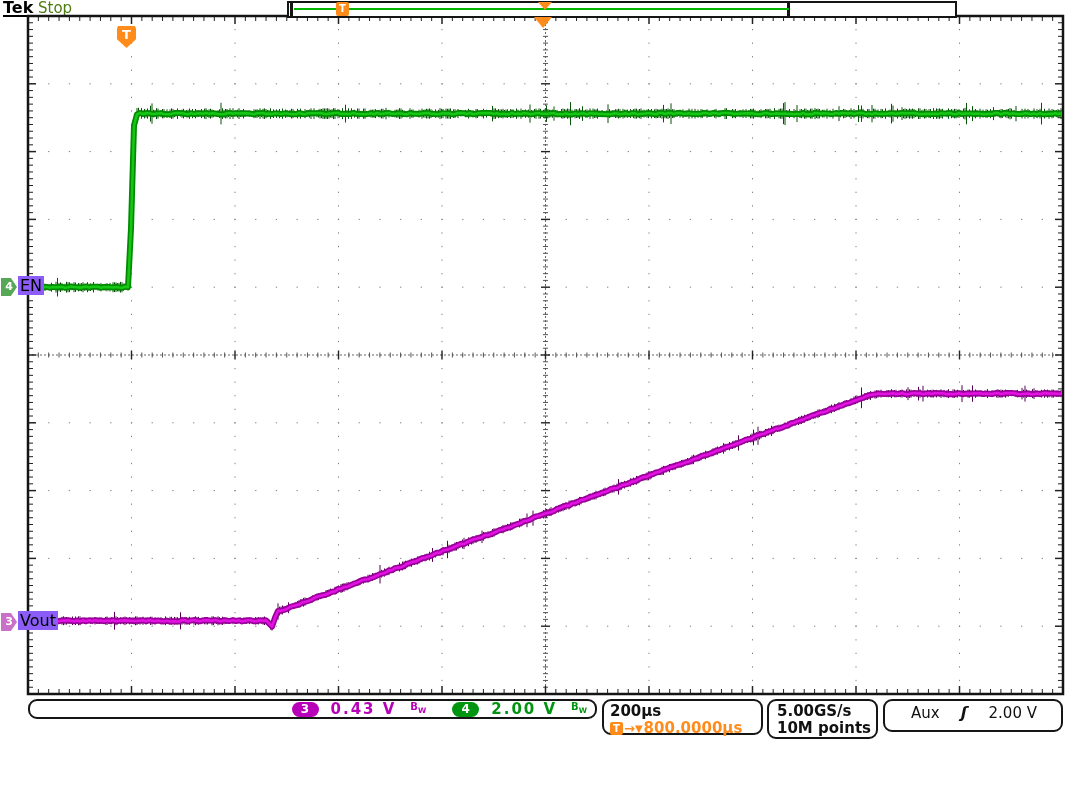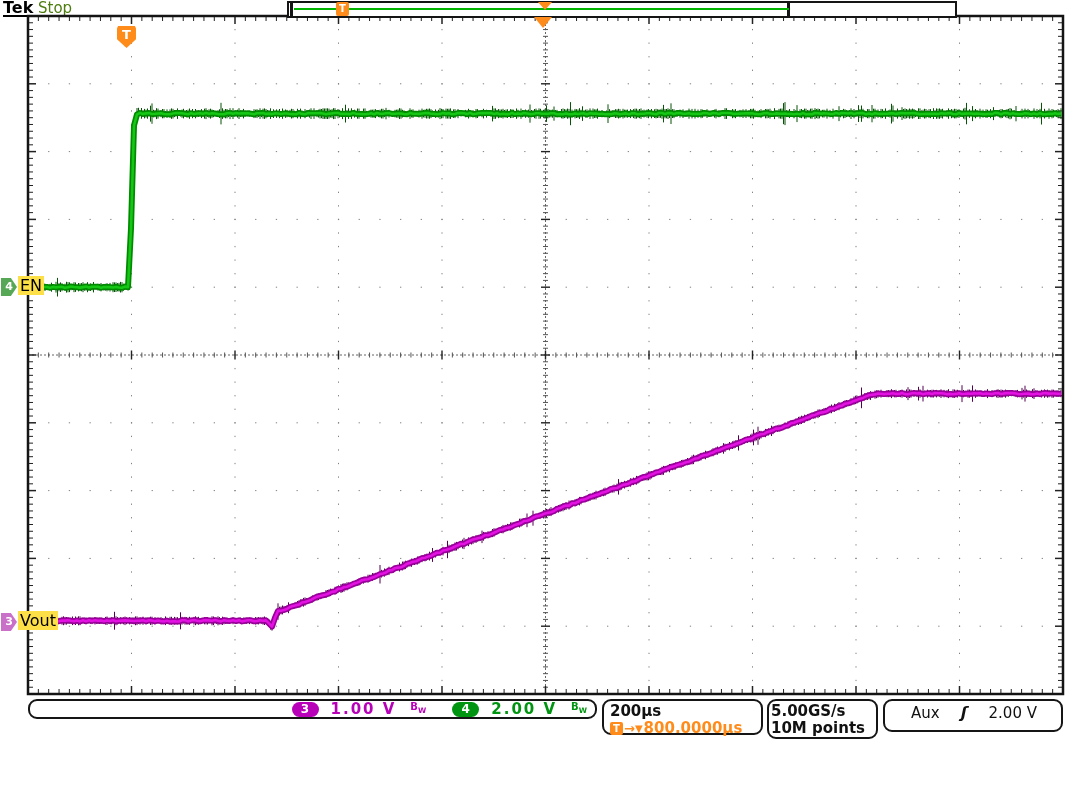--- a/index.html
+++ b/index.html
@@ -25,21 +25,21 @@
             clip-path:polygon(6% 0,94% 0,100% 10%,100% 60%,50% 100%,0 60%,0 10%);
             color:#fff;font-weight:bold;font-size:13px;text-align:center;line-height:18px;}
   .screen-tri{position:absolute;left:534px;top:17px;width:0;height:0;
         border-left:9px solid transparent;border-right:9px solid transparent;border-top:11px solid var(--orange);}
 
   
   .chmark{position:absolute;left:1px;width:16px;height:18px;color:#fff;font-size:11px;font-weight:bold;
           text-align:center;line-height:18px;clip-path:polygon(0 0,62% 0,100% 50%,62% 100%,0 100%);}
   .ch4m{top:278px;background:#56a856;}
   .ch3m{top:613px;background:#c970c9;}
-  .chlabel{position:absolute;left:18px;font-size:16px;color:#000;background:#fde047;padding:0 2px;line-height:19px;}
+  .chlabel{position:absolute;left:18px;font-size:16px;color:#000;background:#8b5cf6;padding:0 2px;line-height:19px;}
   .enl{top:276px;} .voutl{top:611px;}
 
   
   .box{position:absolute;border:2px solid #151515;border-radius:9px;background:#fff;box-sizing:border-box;}
   .box1{left:28px;top:699px;width:569px;height:20px;display:flex;align-items:center;justify-content:flex-end;padding-right:8px;}
   .badge{min-width:27px;height:15px;border-radius:8px;color:#fff;font-size:12px;font-weight:bold;
          text-align:center;line-height:15px;}
   .b3{background:var(--ch3);} .b4{background:var(--ch4);}
   .scale{font-size:15px;font-weight:bold;letter-spacing:2px;margin:0 14px 0 12px;line-height:16px;white-space:nowrap;}
   .scale3{color:var(--ch3);} .scale4{color:var(--ch4);}
@@ -48,21 +48,21 @@
   .bw3{color:var(--ch3);margin-right:26px;} .bw4{color:var(--ch4);}
 
   .box2{left:602px;top:699px;width:161px;height:36px;padding:2px 6px;}
   .tbline{font-size:15px;font-weight:bold;color:#111;line-height:17px;}
   .delay{display:flex;align-items:center;color:var(--orange);font-weight:bold;font-size:15px;line-height:17px;}
   .tico{width:13px;height:13px;background:var(--orange);border-radius:2px;color:#fff;font-size:10px;
         font-weight:bold;text-align:center;line-height:13px;margin-right:1px;flex:0 0 auto;}
   .delay .mark{font-size:10px;margin:0 1px 0 0;}
   .delay .arrow{font-size:13px;}
 
-  .box3{left:767px;top:699px;width:111px;height:40px;padding:2px 2px;}
+  .box3{left:767px;top:699px;width:111px;height:40px;padding:2px 8px;}
   .acqline{font-size:15px;font-weight:bold;color:#111;line-height:17px;white-space:nowrap;}
 
   .box4{left:883px;top:699px;width:180px;height:33px;display:flex;align-items:flex-start;
         justify-content:space-between;padding:4px 24px 0 26px;}
   .auxt{font-size:15px;color:#111;line-height:16px;}
   .slope{font-size:16px;font-style:italic;font-weight:bold;color:#111;line-height:16px;}
   .tlevel{font-size:15px;color:#111;line-height:16px;}
 
   svg.grat{position:absolute;left:26px;top:14px;}
 </style>
@@ -709,21 +709,21 @@
   <div class="trigflag">T</div>
   <div class="screen-tri"></div>
 
   <div class="chmark ch4m">4</div>
   <div class="chlabel enl">EN</div>
   <div class="chmark ch3m">3</div>
   <div class="chlabel voutl">Vout</div>
 
   <div class="box box1">
     <span class="badge b3">3</span>
-    <span class="scale scale3">1.00 V</span>
+    <span class="scale scale3">0.43 V</span>
     <span class="bw bw3"><span>B</span><span class="sub">W</span></span>
     <span class="badge b4">4</span>
     <span class="scale scale4">2.00 V</span>
     <span class="bw bw4"><span>B</span><span class="sub">W</span></span>
   </div>
 
   <div class="box box2">
     <div class="tbline">200µs</div>
     <div class="delay">
       <span class="tico">T</span>

